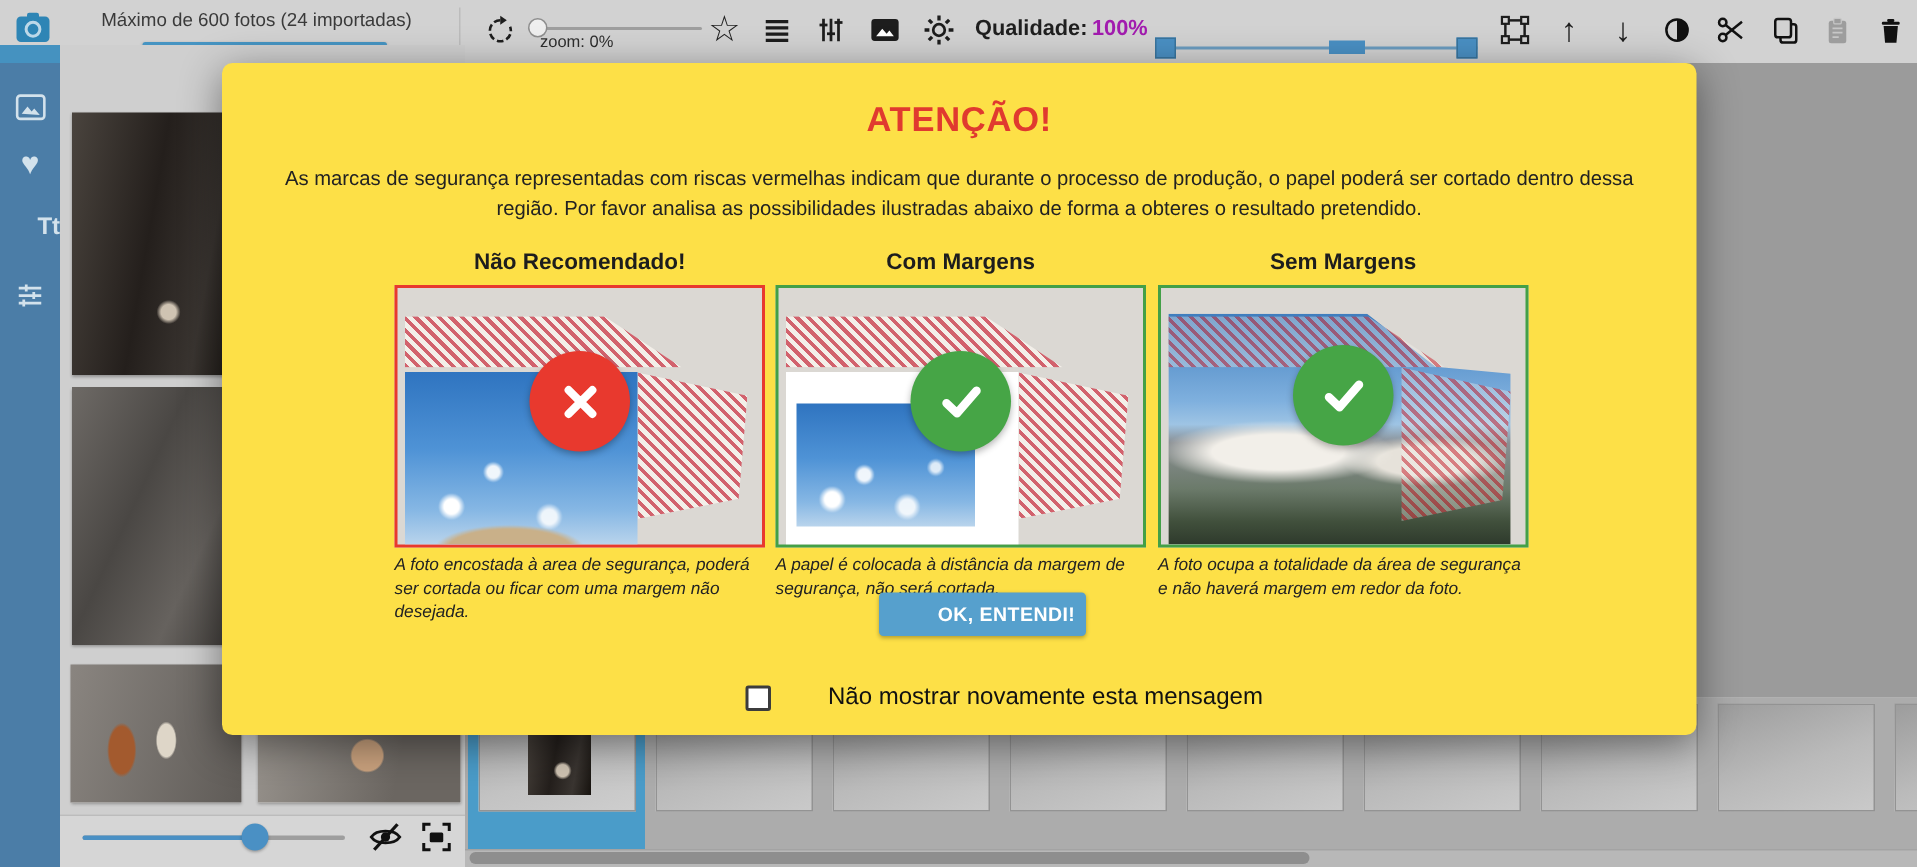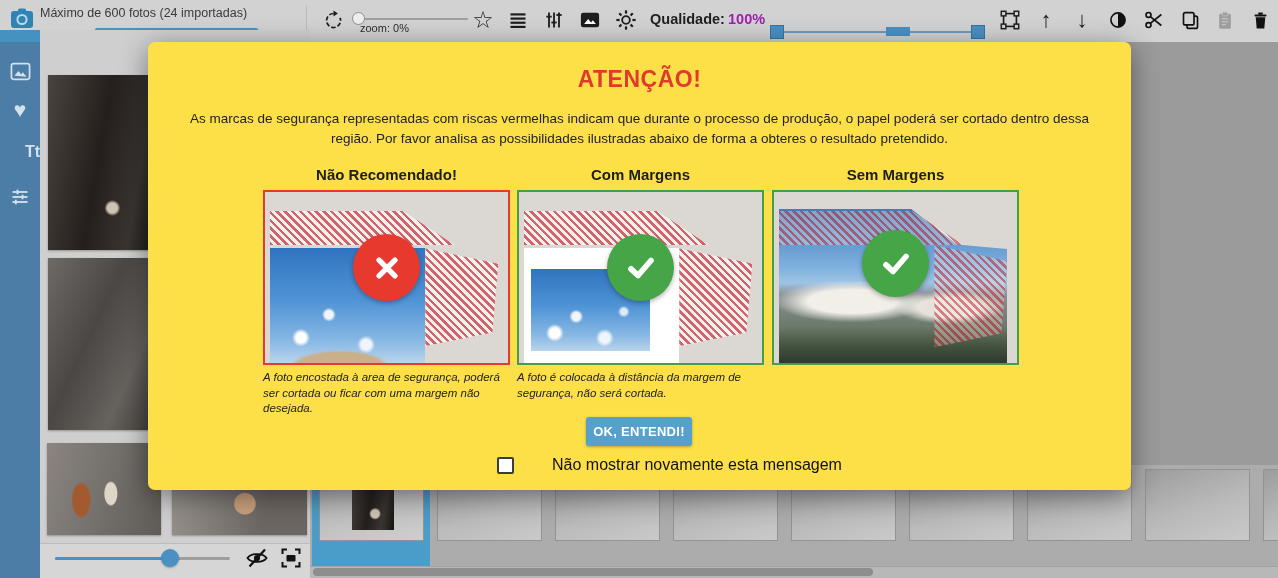--- a/index.html
+++ b/index.html
@@ -2,21 +2,21 @@
 <html><head>
 <meta charset="utf-8">
 <style>
   html,body{margin:0;padding:0;background:#e8e8e8;}
   #app{position:relative;width:1278px;height:578px;overflow:hidden;
        font-family:"Liberation Sans","DejaVu Sans",sans-serif;background:#d2d2d2;}
   .abs{position:absolute;}
   
   .toolbar{left:0;top:0;width:1278px;height:42px;background:#d2d2d2;border-bottom:1px solid #bdbdbd;}
   .tb-divider{left:306px;top:5px;width:1px;height:32px;background:#bcbcbc;}
-  .counter{left:40px;top:6px;width:262px;font-size:12.5px;color:#3a3a3a;}
+  .counter{left:40px;top:6px;width:262px;text-align:center;font-size:12.5px;color:#3a3a3a;}
   .import-btn{left:95px;top:28px;width:163px;height:30px;background:#4694c2;border-radius:2px;
               color:#eaf3f8;font-weight:bold;font-size:13px;display:flex;align-items:center;justify-content:center;
               box-shadow:0 1px 2px rgba(0,0,0,.25);letter-spacing:.3px;}
   .tbtn{position:absolute;top:7px;width:26px;height:26px;display:flex;align-items:center;justify-content:center;color:#1d1d1d;}
   .glyph{font-size:21px;line-height:1;color:#1d1d1d;}
   .zoom-track{left:352px;top:18px;width:116px;height:2px;background:#9f9f9f;border-radius:1px;}
   .zoom-handle{left:352px;top:12px;width:13px;height:13px;border-radius:50%;background:#efefef;border:1.5px solid #8f8f8f;box-sizing:border-box;}
   .zoom-label{left:360px;top:22px;width:100px;text-align:left;font-size:11px;color:#2e2e2e;}
   .quality-label{left:650px;top:11px;font-size:14.5px;font-weight:bold;color:#1f1f1f;}
   .quality-value{left:728px;top:11px;font-size:14.5px;font-weight:bold;color:#a21caf;}
@@ -63,23 +63,23 @@
   .sky{background:
     radial-gradient(circle 9px at 20% 78%, #ffffff 0 5px, rgba(255,255,255,0) 9px),
     radial-gradient(circle 7px at 38% 58%, rgba(255,255,255,.9) 0 4px, rgba(255,255,255,0) 7px),
     radial-gradient(circle 10px at 62% 84%, rgba(255,255,255,.85) 0 5px, rgba(255,255,255,0) 9px),
     radial-gradient(circle 6px at 78% 52%, rgba(255,255,255,.8) 0 3px, rgba(255,255,255,0) 6px),
     linear-gradient(180deg,#2f74c0 0%,#4f93d6 45%,#86b7e4 80%,#b9d4ec 100%);}
   .badge{position:absolute;width:67px;height:67px;border-radius:50%;display:flex;align-items:center;justify-content:center;
          box-shadow:0 2px 5px rgba(0,0,0,.3);}
   .badge.bad{background:#e8392e;}
   .badge.good{background:#46a546;}
-  .ok-btn{left:438px;top:375px;width:106px;height:29px;background:#56a0cd;border-radius:3px;color:#ffffff;
+  .ok-btn{left:438px;top:353px;width:106px;height:29px;background:#56a0cd;border-radius:3px;color:#ffffff;
           font-weight:bold;font-size:13px;display:flex;align-items:center;justify-content:center;
-          box-shadow:0 1px 3px rgba(0,0,0,.3);letter-spacing:.3px;}
+          box-shadow:0 1px 3px rgba(0,0,0,.3);letter-spacing:.3px;padding-left:32px;}
   .chk{left:349px;top:415px;width:17px;height:17px;border:2px solid #3c3c3c;border-radius:2px;box-sizing:border-box;background:#fff;}
   .chk-label{left:376px;top:414px;font-size:16px;color:#111;margin-left:28px;}
 </style>
 </head>
 <body>
 
 <div id="app">
 
   <div class="abs toolbar"></div>
 
@@ -365,35 +365,36 @@
       <div class="band stripes"></div>
       <div class="rband stripes"></div>
       <div class="abs" style="left:2%;top:33%;width:64%;height:67%;background:#ffffff;"></div>
       <div class="abs sky" style="left:5%;top:45%;width:49%;height:48%;"></div>
       <div class="badge good" style="left:88px;top:42px;">
         <svg width="40" height="40" viewBox="0 0 24 24">
           <path d="M6 12.5 L10.2 16.5 L18 7.5" stroke="#ffffff" stroke-width="3.4" fill="none" stroke-linecap="round" stroke-linejoin="round"></path>
         </svg>
       </div>
     </div>
-    <div class="m-caption" style="left:369px;">A foto é colocada à distância da margem de segurança, não será cortada.</div>
+    <div class="m-caption" style="left:369px;">A papel é colocada à distância da margem de segurança, não será cortada.</div>
 
     <div class="m-box good" style="left:624px;">
       <div class="abs" style="left:2%;top:10%;width:94%;height:90%;
            clip-path:polygon(0 0,58% 0,78% 23%,100% 26%,100% 100%,0 100%);
            background: radial-gradient(ellipse 55% 22% at 32% 60%, #f2efe9 0 35%, rgba(0,0,0,0) 62%),
              radial-gradient(ellipse 40% 18% at 75% 64%, #e6e2da 0 35%, rgba(0,0,0,0) 60%),
              linear-gradient(180deg,#3f7dbd 0%,#7fb0de 38%,#9ec4e4 48%,#8a8f93 56%,#6b7a6a 76%,#41503c 90%,#2e3a2c 100%);"></div>
       <div class="band stripes-ov"></div>
       <div class="rband stripes-ov" style="top:31%;height:63%;"></div>
       <div class="badge good" style="left:88px;top:38px;">
         <svg width="40" height="40" viewBox="0 0 24 24">
           <path d="M6 12.5 L10.2 16.5 L18 7.5" stroke="#ffffff" stroke-width="3.4" fill="none" stroke-linecap="round" stroke-linejoin="round"></path>
         </svg>
       </div>
     </div>
+    <div class="m-caption" style="left:624px;">A foto ocupa a totalidade da área de segurança e não haverá margem em redor da foto.</div>
 
     <div class="abs ok-btn">OK, ENTENDI!</div>
     <div class="abs chk"></div>
     <div class="abs chk-label">Não mostrar novamente esta mensagem</div>
   </div>
 
 </div>
 
 </body></html>

